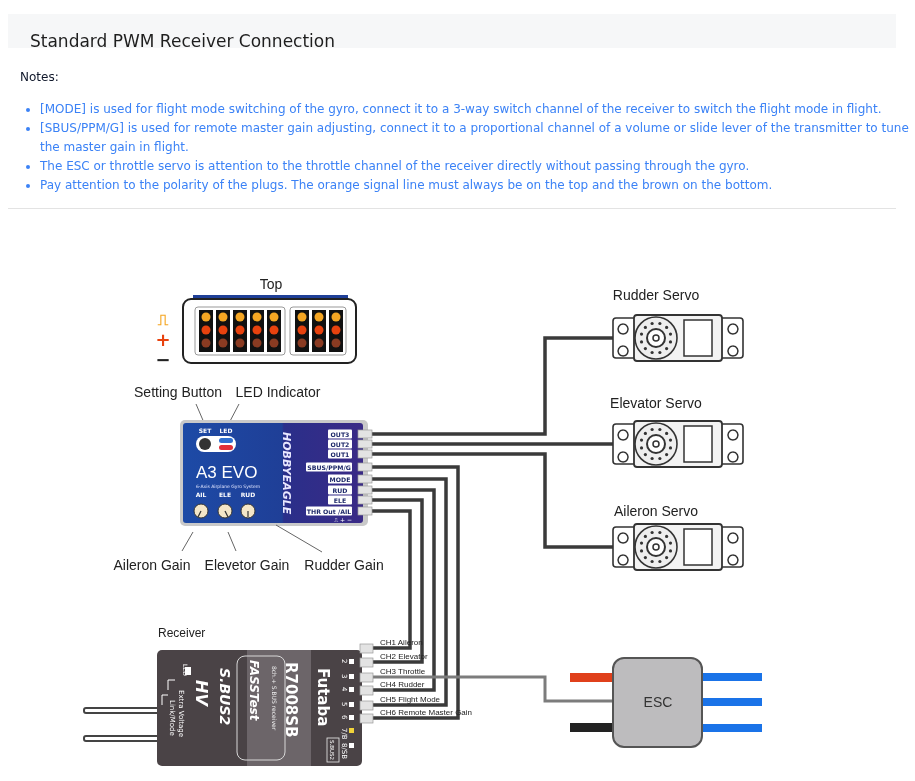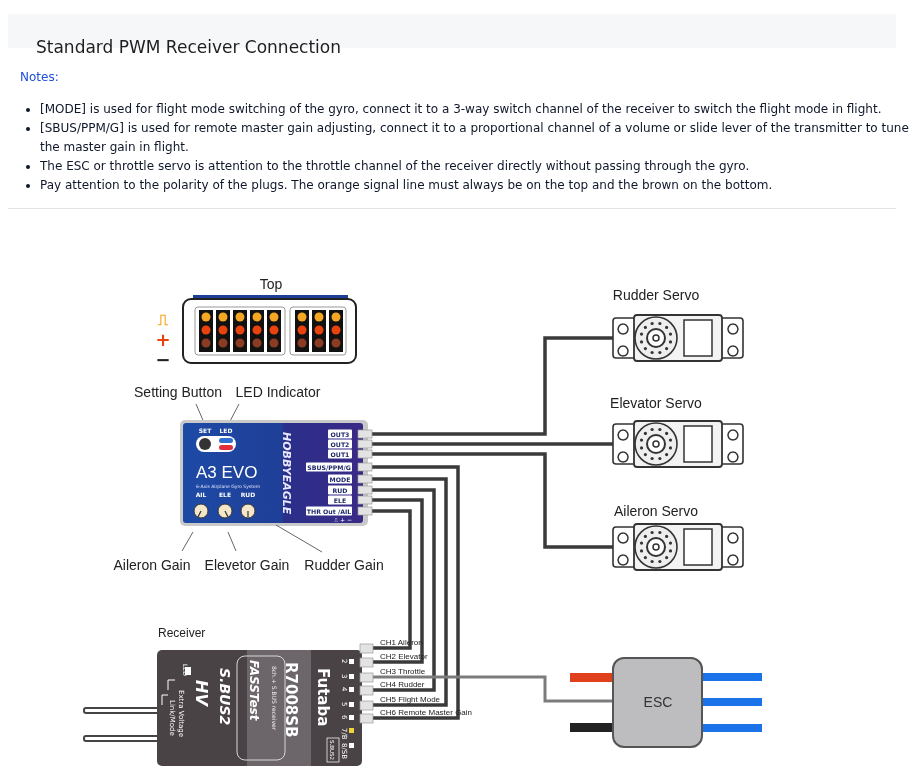--- a/index.html
+++ b/index.html
@@ -1,20 +1,20 @@
 <!DOCTYPE html>
 <html><head>
 <meta charset="utf-8">
 <style>
   html, body { margin:0; padding:0; background:#ffffff; }
   body { width:915px; height:781px; overflow:hidden; font-family:"DejaVu Sans", "Liberation Sans", sans-serif; color:#222; position:relative; }
   .title-bar { position:absolute; left:8px; top:14px; width:888px; height:34px; background:#f6f7f8; }
-  .title-bar h2 { margin:16px; padding-left:12px; line-height:34px; font-size:17px; font-weight:normal; color:#1e1e1e; }
-  .notes-label { position:absolute; left:20px; top:70px; font-size:12px; color:#1d4ed8; }
-  ul.notes { position:absolute; left:20px; top:100px; width:870px; margin:0; padding:0 0 0 20px; font-size:12px; line-height:19px; color:#0f172a; }
+  .title-bar h2 { margin:10px; padding-left:12px; line-height:34px; font-size:17px; font-weight:normal; color:#1e1e1e; }
+  .notes-label { position:absolute; left:20px; top:70px; font-size:12px; color:#0f172a; }
+  ul.notes { position:absolute; left:20px; top:100px; width:870px; margin:0; padding:0 0 0 20px; font-size:12px; line-height:19px; color:#3b82f6; }
   ul.notes li { margin:0; }
   .divider { position:absolute; left:8px; top:208px; width:888px; height:1px; background:#e3e3e3; }
   svg.diagram { position:absolute; left:0; top:230px; }
   .lbl { font-family:"Liberation Sans", sans-serif; fill:#222; }
 </style>
 </head>
 <body>
 
 <div class="title-bar">
   <h2>Standard PWM Receiver Connection</h2>

